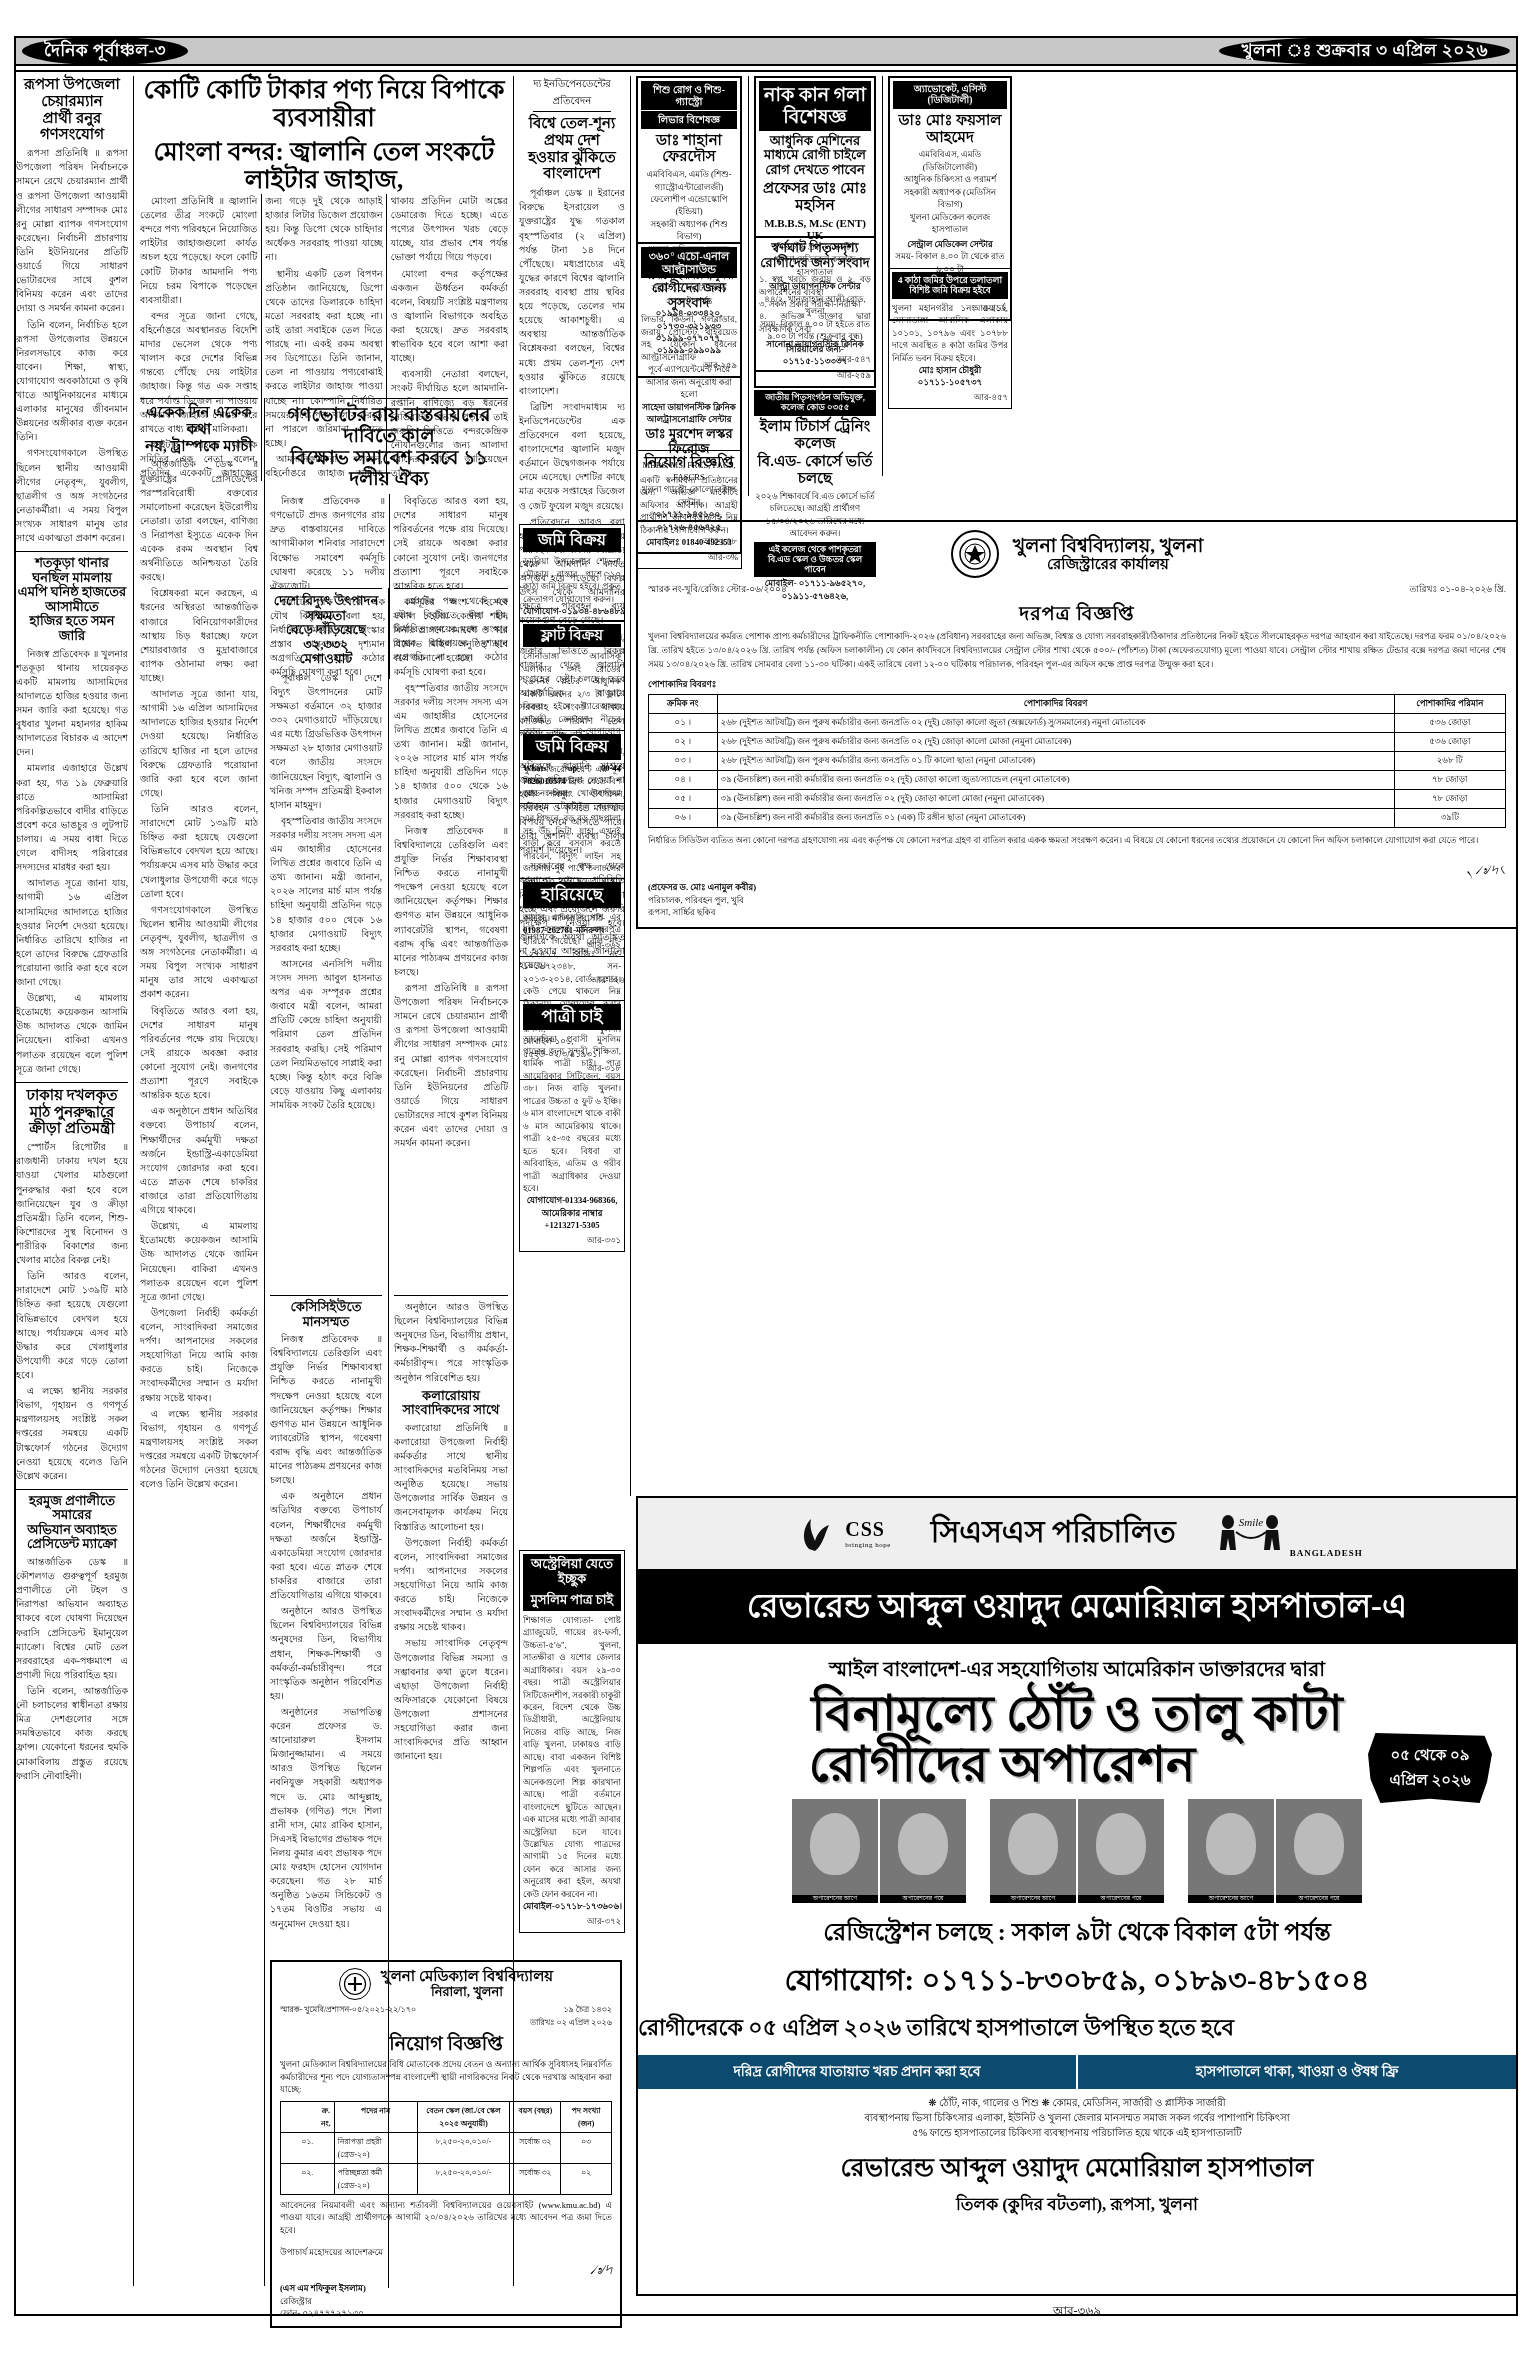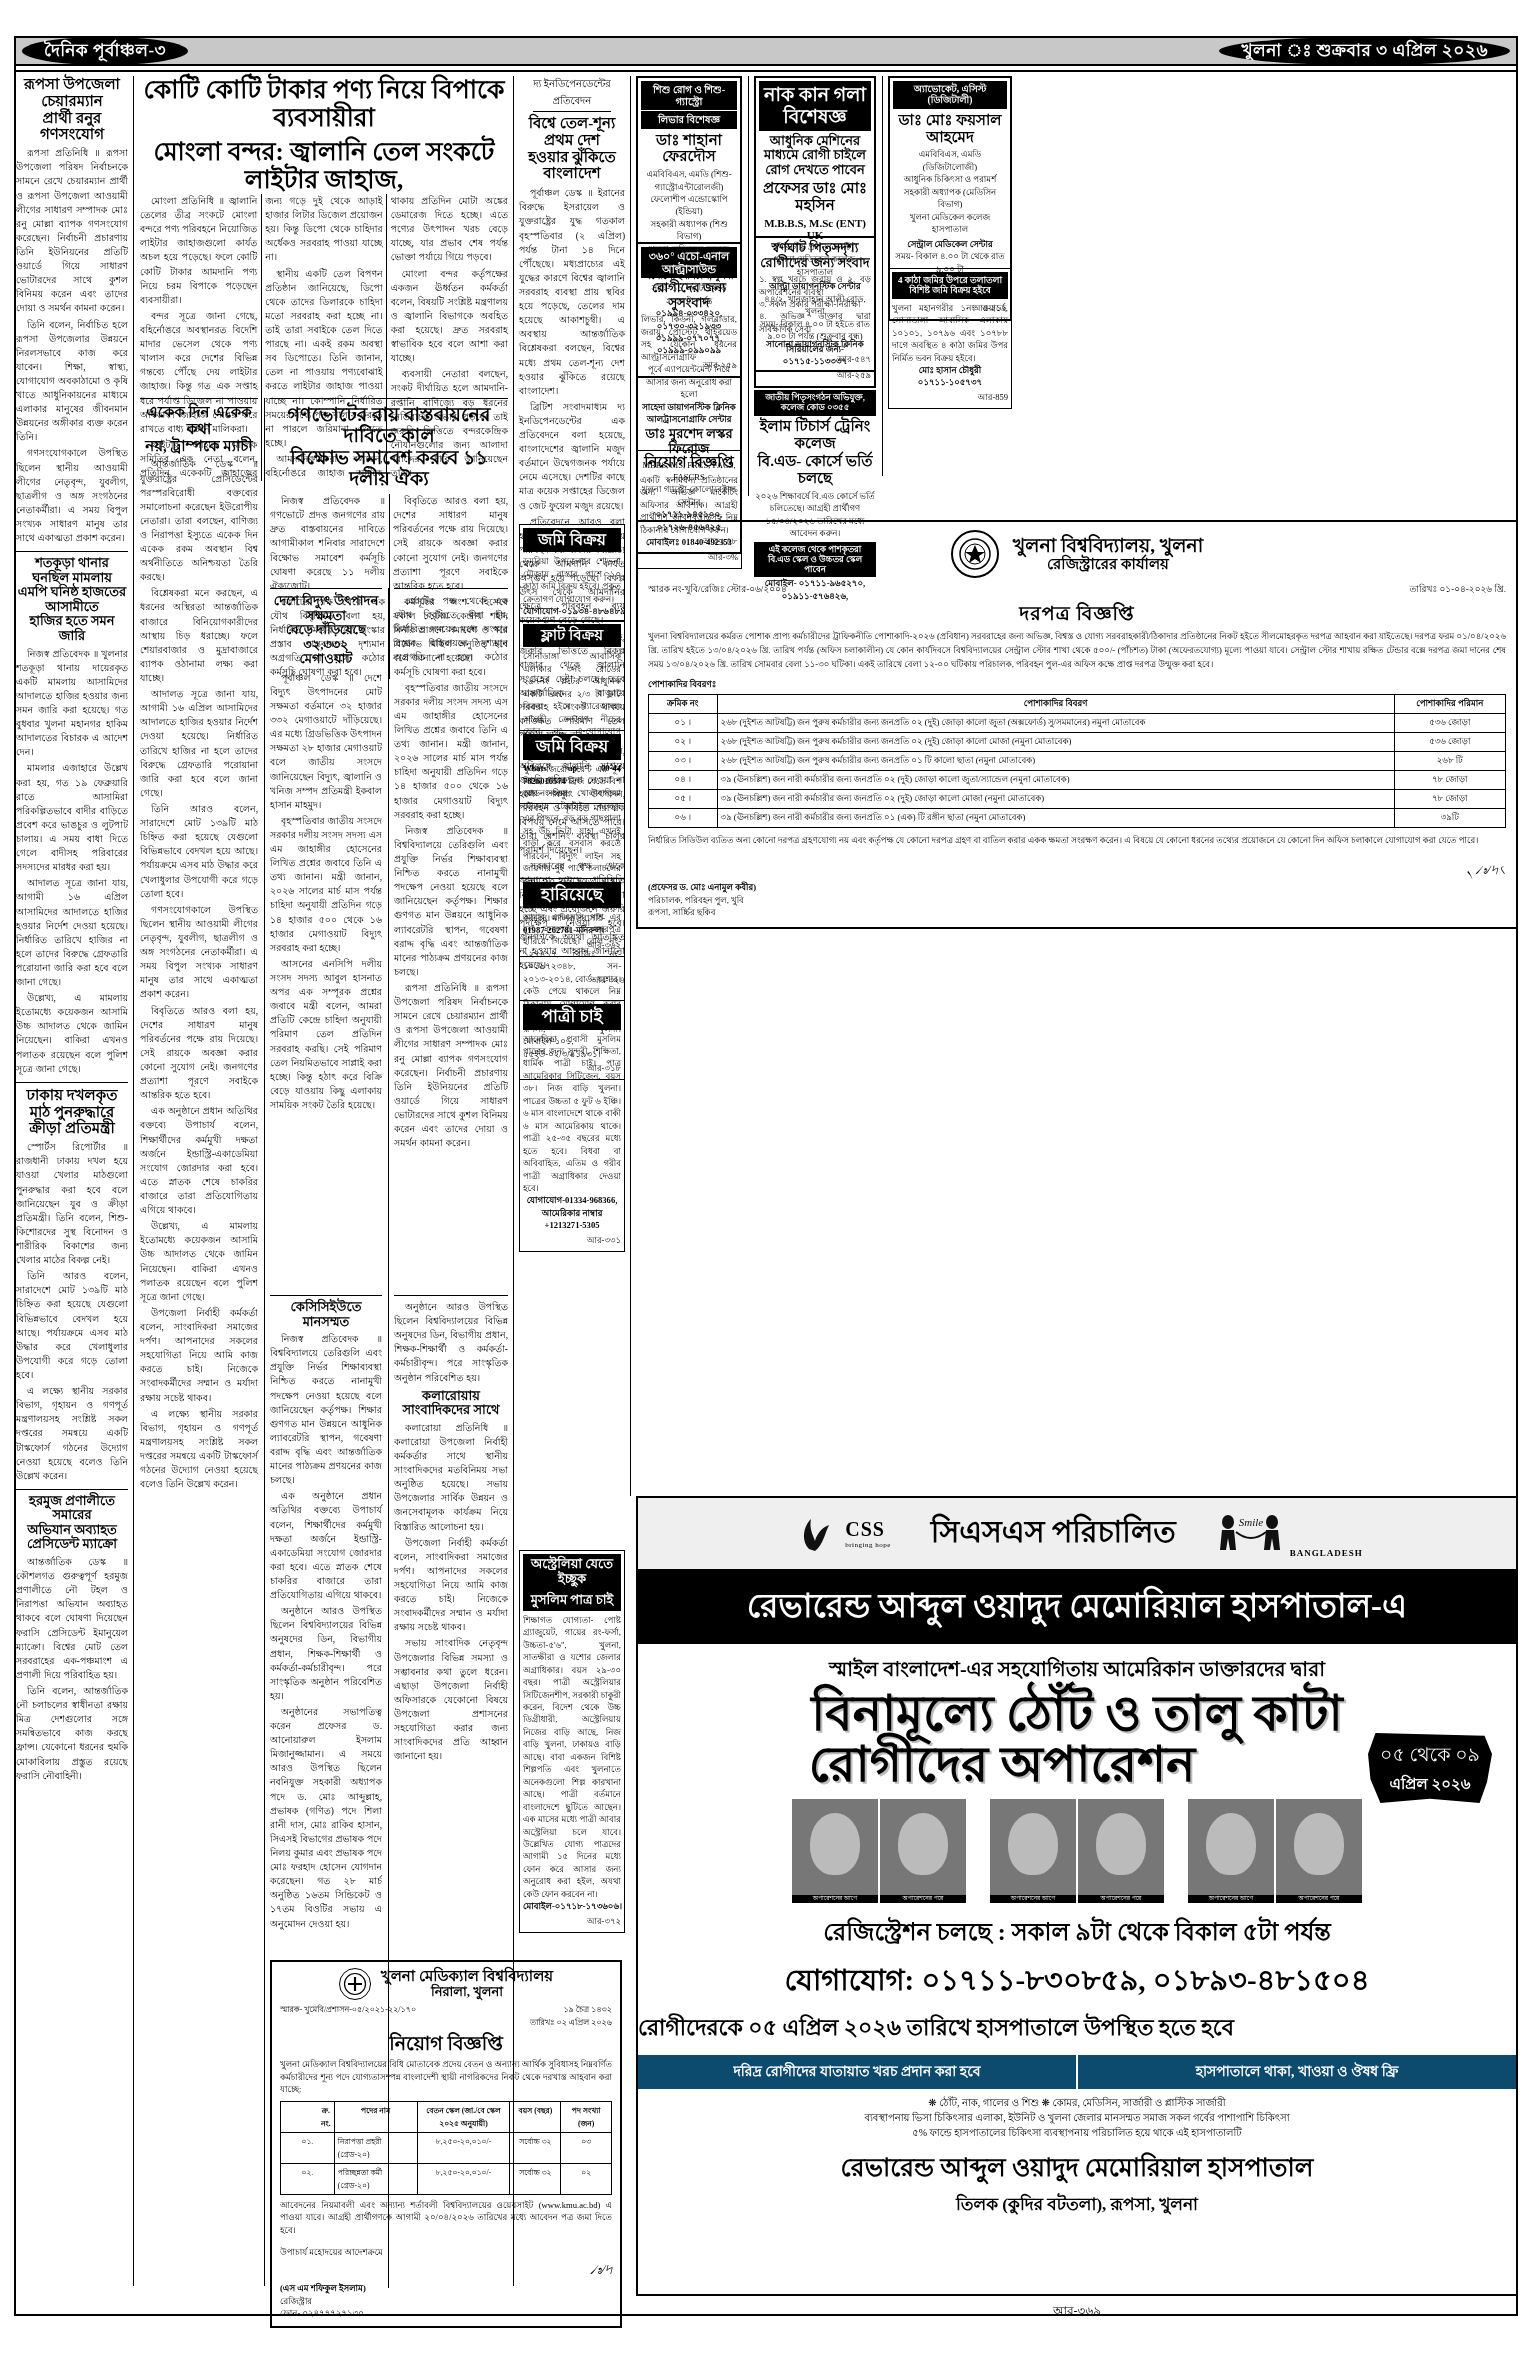--- a/index.html
+++ b/index.html
@@ -382,21 +382,21 @@
     <div class="cap-sm ctr b">সিরিয়াল-০১৭১৫-৩৩৩৩৩৩</div>
     <div class="cap-sm ctr b">০১৯৯০-২০৪৪৩৩১</div>
     <div class="refno">আর-২১২</div>
   </div>
 
   <div class="col boxed" style="left:888px;top:268px;width:124px;padding:3px;">
     <div class="blackbar" style="font-size:9px;">4 কাঠা জমির উপরে তলাতলা বিশিষ্ট জমি বিক্রয় হইবে</div>
     <div class="cap-sm" style="margin-top:3px;">খুলনা মহানগরীর ১নং ওয়ার্ডে, সোনাডাঙ্গা আবাসিক এলাকায় ১০১০১, ১০৭৯৬ এবং ১০৭৮৮ দাগে অবস্থিত ৪ কাঠা জমির উপর নির্মিত ভবন বিক্রয় হইবে।</div>
     <div class="cap-sm ctr b">মোঃ হাসান চৌধুরী</div>
     <div class="cap-sm ctr b">০১৭১১-১০৫৭৩৭</div>
-    <div class="refno">আর-859</div>
+    <div class="refno">আর-৪৫৭</div>
   </div>
 
   <div class="col boxed2" style="left:636px;top:520px;width:882px;padding:8px 10px;">
     <div style="display:flex;align-items:center;justify-content:center;gap:14px;">
       <div class="logo-box" style="width:44px;height:44px;border:2px solid #000;border-radius:50%;flex:0 0 auto;">
         <svg width="34" height="34" viewBox="0 0 34 34" aria-hidden="true">
           <circle cx="17" cy="17" r="15" fill="none" stroke="#000" stroke-width="1.5"></circle>
           <circle cx="17" cy="17" r="10" fill="none" stroke="#000" stroke-width="1"></circle>
           <path d="M17 8 L20 15 L27 15 L21 19 L23 26 L17 22 L11 26 L13 19 L7 15 L14 15 Z" fill="#000"></path>
         </svg>
@@ -568,21 +568,21 @@
 
     <div style="position:relative;padding:0 4px;">
       <div style="text-align:center;font-size:49px;font-weight:bold;line-height:1.04;
                   text-shadow:2px 2px 0 #bbb, -1px -1px 0 #fff;">বিনামূল্যে ঠোঁট ও তালু কাটা</div>
       <div style="text-align:center;font-size:49px;font-weight:bold;line-height:1.04;
                   text-shadow:2px 2px 0 #bbb, -1px -1px 0 #fff;padding-right:150px;">রোগীদের অপারেশন</div>
 
       <div style="position:absolute;right:24px;top:44px;width:124px;height:70px;background:#000;color:#fff;
                   display:flex;flex-direction:column;align-items:center;justify-content:center;
                   clip-path:polygon(6% 0,94% 4%,100% 30%,96% 70%,90% 100%,50% 94%,10% 100%,2% 66%,0 30%);">
-        <div style="font-size:19px;font-weight:normal;">০৫ থেকে ০৯</div>
+        <div style="font-size:15px;font-weight:bold;">০৫ থেকে ০৯</div>
         <div style="font-size:15px;font-weight:bold;">এপ্রিল ২০২৬</div>
       </div>
     </div>
 
     <div style="display:flex;justify-content:center;gap:24px;margin-top:8px;">
 
       <div style="display:flex;gap:2px;">
         <div class="photo" style="width:86px;height:104px;">
           <div class="fc" style="left:18px;top:14px;width:50px;height:62px;"></div>
           <div class="cap">অপারেশনের আগে</div>

